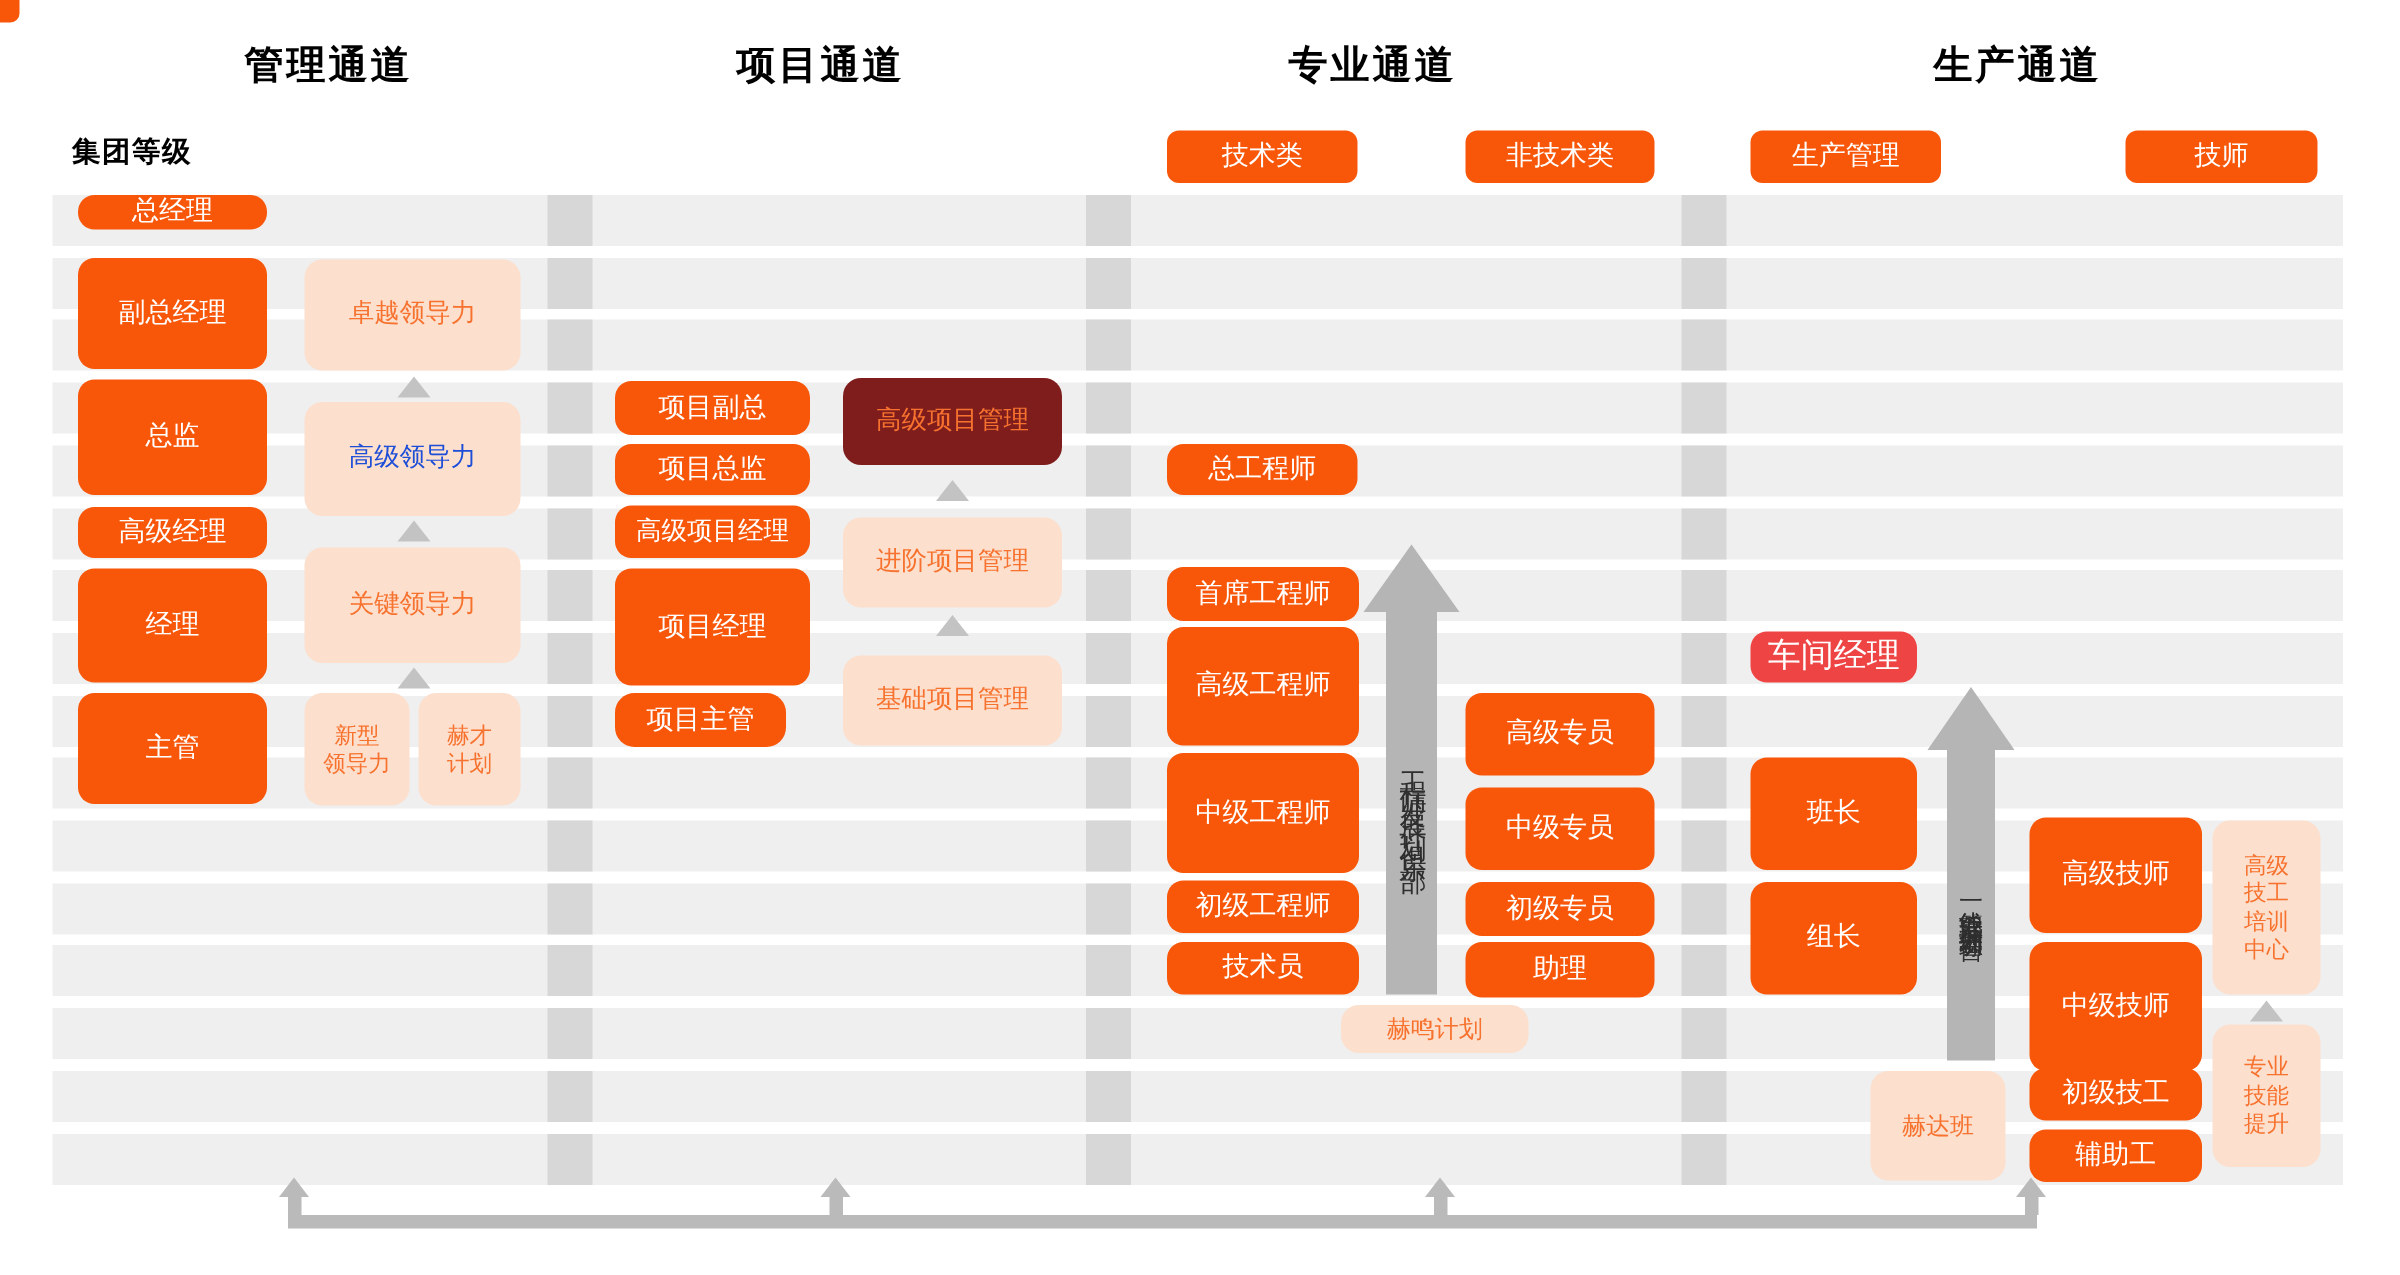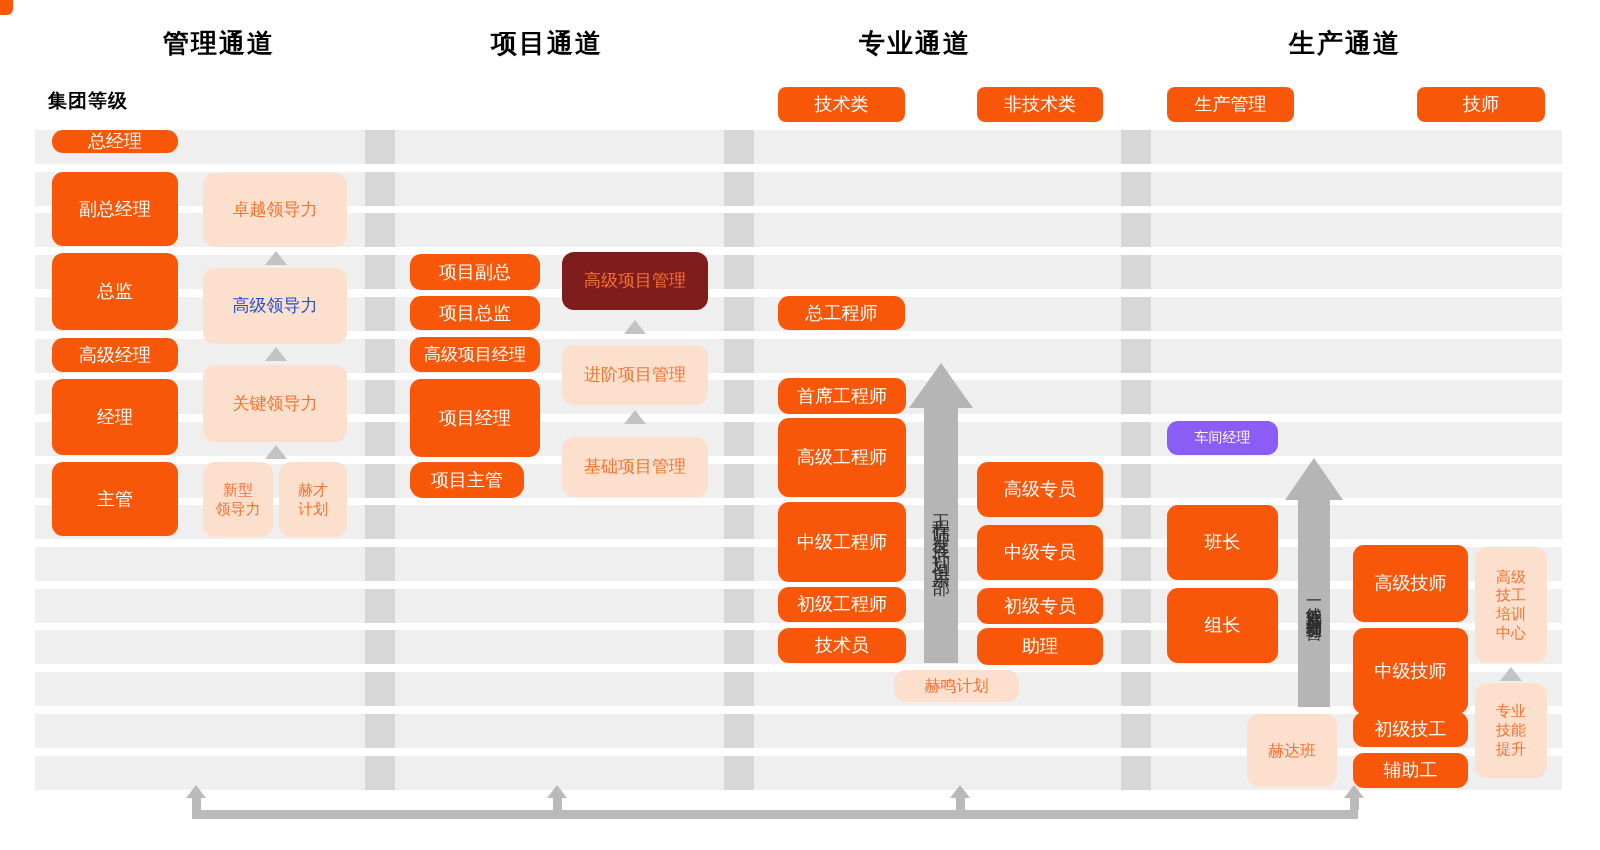--- a/index.html
+++ b/index.html
@@ -136,21 +136,21 @@
     <div class="box job-box" style="left: 778px; top: 296px; width: 127px; height: 34px; background: rgb(248, 87, 10); color: rgb(255, 255, 255); font-size: 18px;">总工程师</div>
     <div class="box job-box" style="left: 778px; top: 378px; width: 128px; height: 36px; background: rgb(248, 87, 10); color: rgb(255, 255, 255); font-size: 18px;">首席工程师</div>
     <div class="box job-box" style="left: 778px; top: 418px; width: 128px; height: 79px; background: rgb(248, 87, 10); color: rgb(255, 255, 255); font-size: 18px;">高级工程师</div>
     <div class="box job-box" style="left: 778px; top: 502px; width: 128px; height: 80px; background: rgb(248, 87, 10); color: rgb(255, 255, 255); font-size: 18px;">中级工程师</div>
     <div class="box job-box" style="left: 778px; top: 587px; width: 128px; height: 35px; background: rgb(248, 87, 10); color: rgb(255, 255, 255); font-size: 18px;">初级工程师</div>
     <div class="box job-box" style="left: 778px; top: 628px; width: 128px; height: 35px; background: rgb(248, 87, 10); color: rgb(255, 255, 255); font-size: 18px;">技术员</div>
     <div class="box job-box" style="left: 977px; top: 462px; width: 126px; height: 55px; background: rgb(248, 87, 10); color: rgb(255, 255, 255); font-size: 18px;">高级专员</div>
     <div class="box job-box" style="left: 977px; top: 525px; width: 126px; height: 55px; background: rgb(248, 87, 10); color: rgb(255, 255, 255); font-size: 18px;">中级专员</div>
     <div class="box job-box" style="left: 977px; top: 588px; width: 126px; height: 36px; background: rgb(248, 87, 10); color: rgb(255, 255, 255); font-size: 18px;">初级专员</div>
     <div class="box job-box" style="left: 977px; top: 628px; width: 126px; height: 37px; background: rgb(248, 87, 10); color: rgb(255, 255, 255); font-size: 18px;">助理</div>
-    <div class="box job-box" style="left: 1167px; top: 421px; width: 111px; height: 34px; background: #8b5cf6; color: rgb(255, 255, 255); font-size: 14px; text-align: center;">车间经理</div>
+    <div class="box job-box" style="left: 1167px; top: 421px; width: 111px; height: 34px; background: #ef4444; color: rgb(255, 255, 255); font-size: 22px; text-align: center;">车间经理</div>
     <div class="box job-box" style="left: 1167px; top: 505px; width: 111px; height: 75px; background: rgb(248, 87, 10); color: rgb(255, 255, 255); font-size: 18px;">班长</div>
     <div class="box job-box" style="left: 1167px; top: 588px; width: 111px; height: 75px; background: rgb(248, 87, 10); color: rgb(255, 255, 255); font-size: 18px;">组长</div>
     <div class="box job-box" style="left: 1353px; top: 545px; width: 115px; height: 77px; background: rgb(248, 87, 10); color: rgb(255, 255, 255); font-size: 18px;">高级技师</div>
     <div class="box job-box" style="left: 1353px; top: 628px; width: 115px; height: 86px; background: rgb(248, 87, 10); color: rgb(255, 255, 255); font-size: 18px;">中级技师</div>
     <div class="box job-box" style="left: 1353px; top: 712px; width: 115px; height: 35px; background: rgb(248, 87, 10); color: rgb(255, 255, 255); font-size: 18px;">初级技工</div>
     <div class="box job-box" style="left: 1353px; top: 753px; width: 115px; height: 35px; background: rgb(248, 87, 10); color: rgb(255, 255, 255); font-size: 18px;">辅助工</div>
     <div class="box program-box" style="left: 203px; top: 173px; width: 144px; height: 74px; background: rgb(252, 223, 205); color: rgb(247, 114, 46); font-size: 17px;">卓越领导力</div>
     <div class="box program-box" style="left: 203px; top: 268px; width: 144px; height: 76px; background: rgb(252, 223, 205); color: #1d4ed8; font-size: 17px;">高级领导力</div>
     <div class="box program-box" style="left: 203px; top: 365px; width: 144px; height: 77px; background: rgb(252, 223, 205); color: rgb(247, 114, 46); font-size: 17px;">关键领导力</div>
     <div class="box program-box" style="left: 203px; top: 462px; width: 70px; height: 75px; background: rgb(252, 223, 205); color: rgb(247, 114, 46); font-size: 15px;">新型

